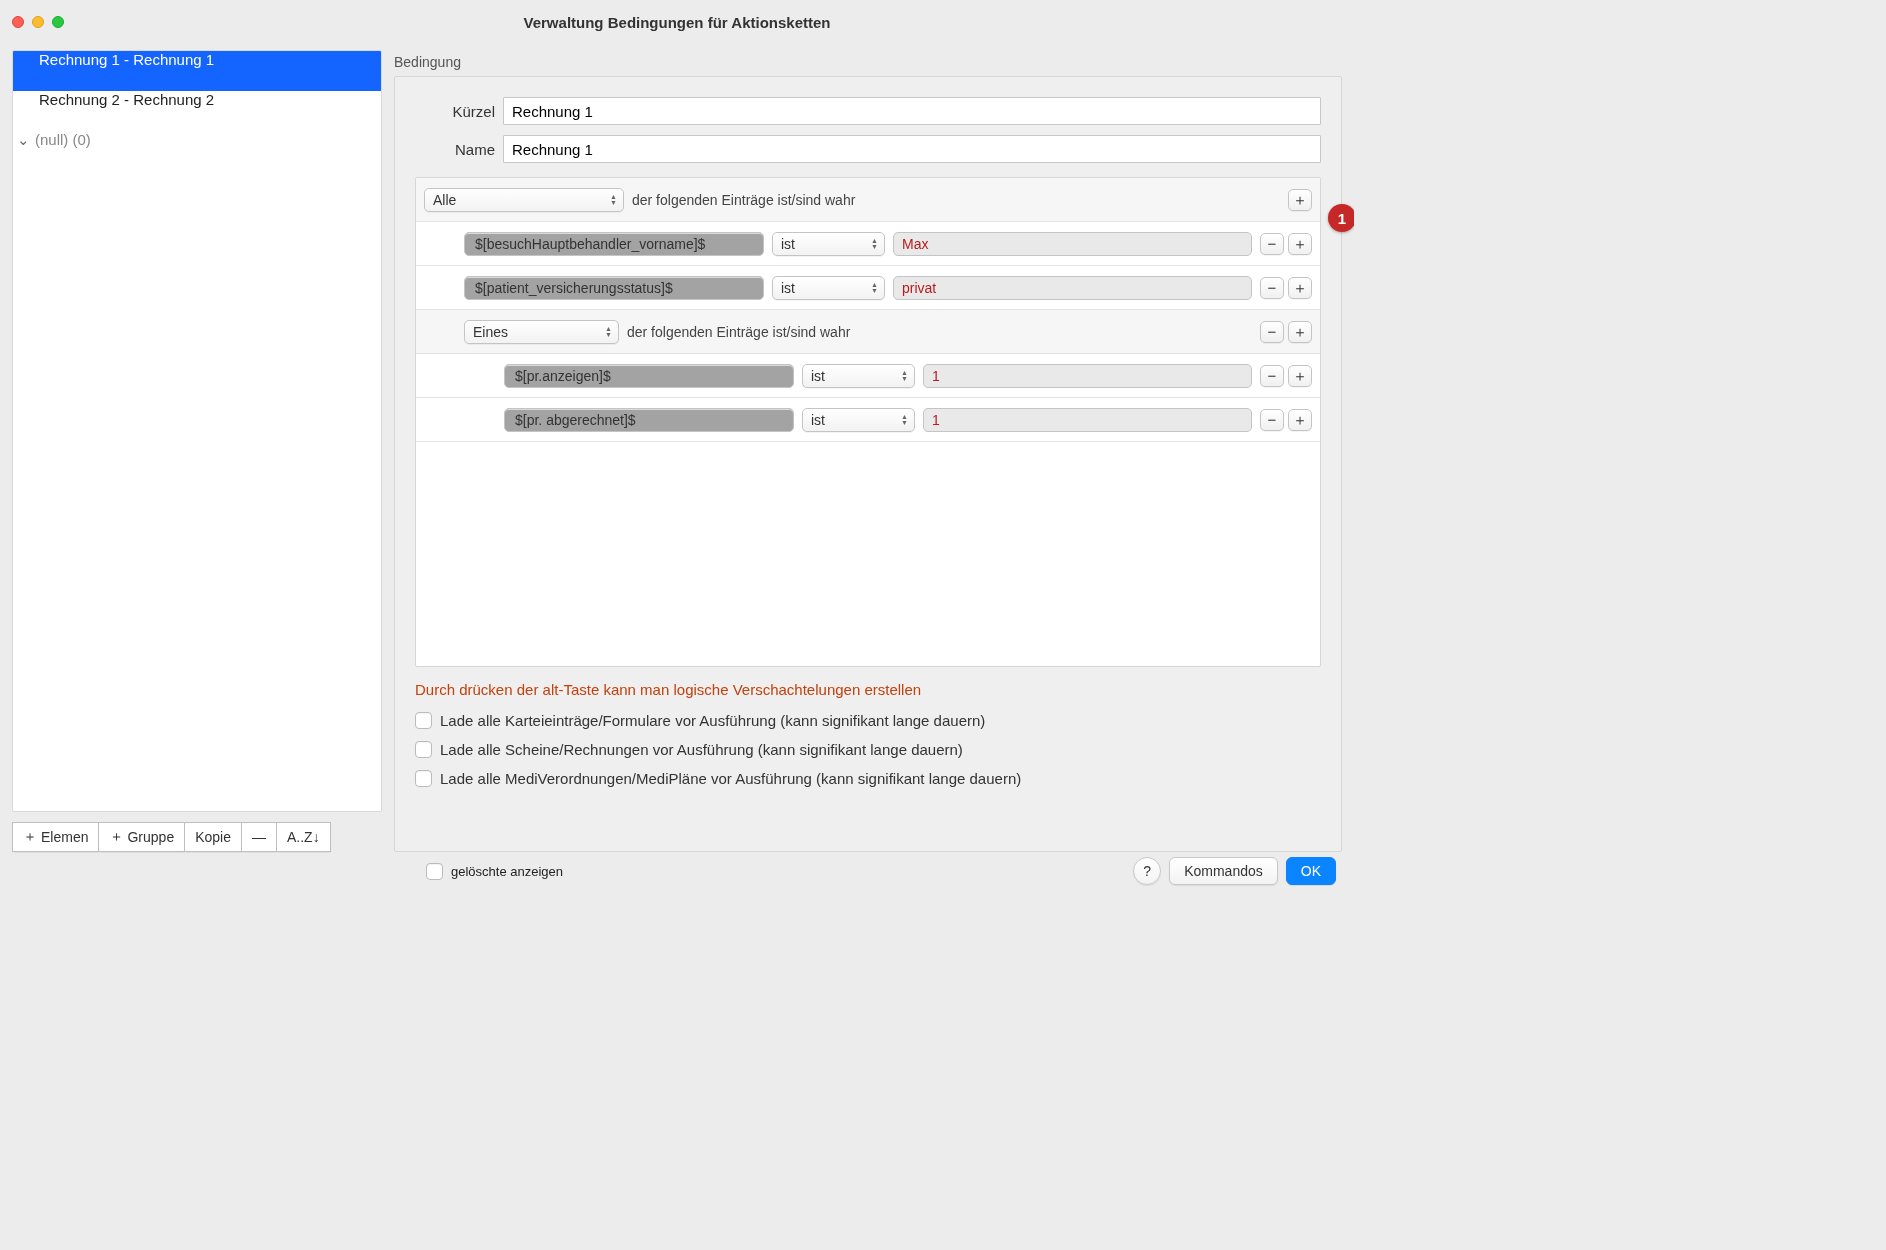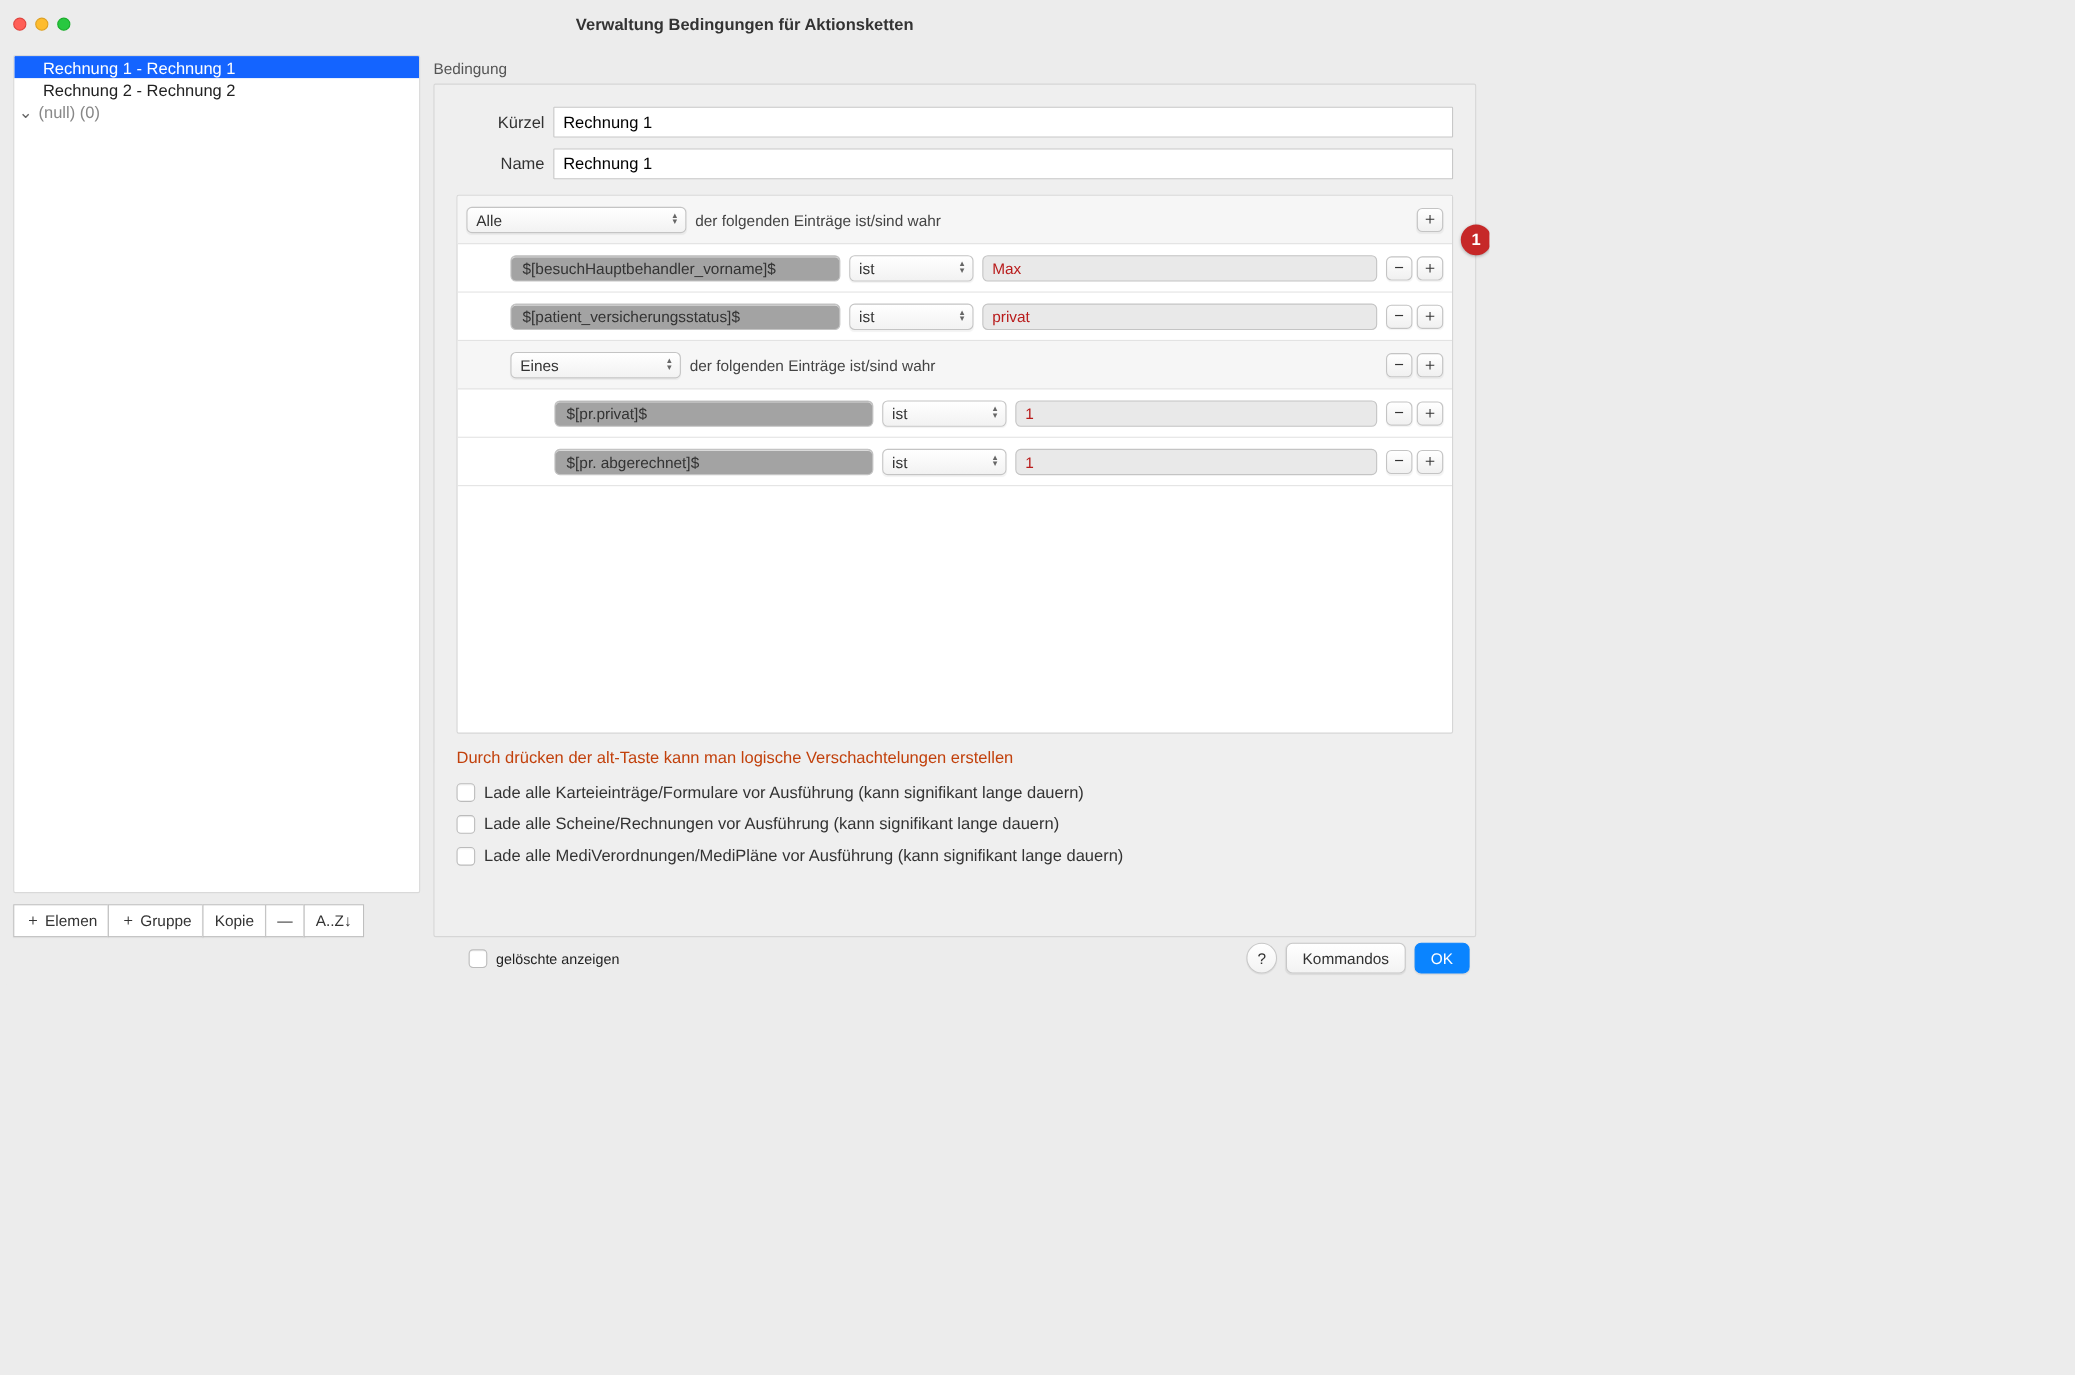--- a/index.html
+++ b/index.html
@@ -36,21 +36,21 @@
 .body { flex:1; display:flex; padding: 0 12px 0 12px; gap: 12px; }
 .sidebar { width: 370px; display:flex; flex-direction:column; }
 .tree {
   flex:1;
   background:#fff;
   border:1px solid #d9d9d9;
   border-radius:2px;
   overflow:hidden;
   margin-top: 6px;
 }
-.tree-row { height:20px; display:flex; align-items:flex-end; padding: 0 6px 0 26px; font-size:15px; }
+.tree-row { height:40px; display:flex; align-items:flex-start; padding: 0 6px 0 26px; font-size:15px; }
 .tree-row.selected { background:#1464ff; color:#fff; }
 .tree-row .disclosure { width:18px; margin-left:-22px; color:#666; }
 .side-bottom { margin-top: 8px; }
 .search-row { display:flex; gap:4px; margin-bottom:4px; align-items:flex-start;}
 .search-wrap { flex:1; position:relative; }
 .search-wrap input {
   width:100%; height:28px; border:1px solid #ccc; border-radius:6px;
   padding:0 8px 0 28px; font-size:14px; background:#fff; color:#555;
 }
 .search-wrap input::placeholder { color:#b5b5b5; }
@@ -261,21 +261,21 @@
             <span class="static-text">der folgenden Einträge ist/sind wahr</span>
             <div class="spacer"></div>
             <div class="pm-group">
               <button class="pm">−</button>
               <button class="pm">＋</button>
             </div>
           </div>
 
           <div class="cond-row indent-4">
             <div class="token" style="min-width:290px;">
-              <span>$[pr.privat]$</span>
+              <span>$[pr.anzeigen]$</span>
             </div>
             <div class="select-like select-med">
               <span>ist</span>
               <span class="updn">▲<br>▼</span>
             </div>
             <div class="valfield">
               <span>1</span>
             </div>
             <div class="pm-group">
               <button class="pm">−</button>

